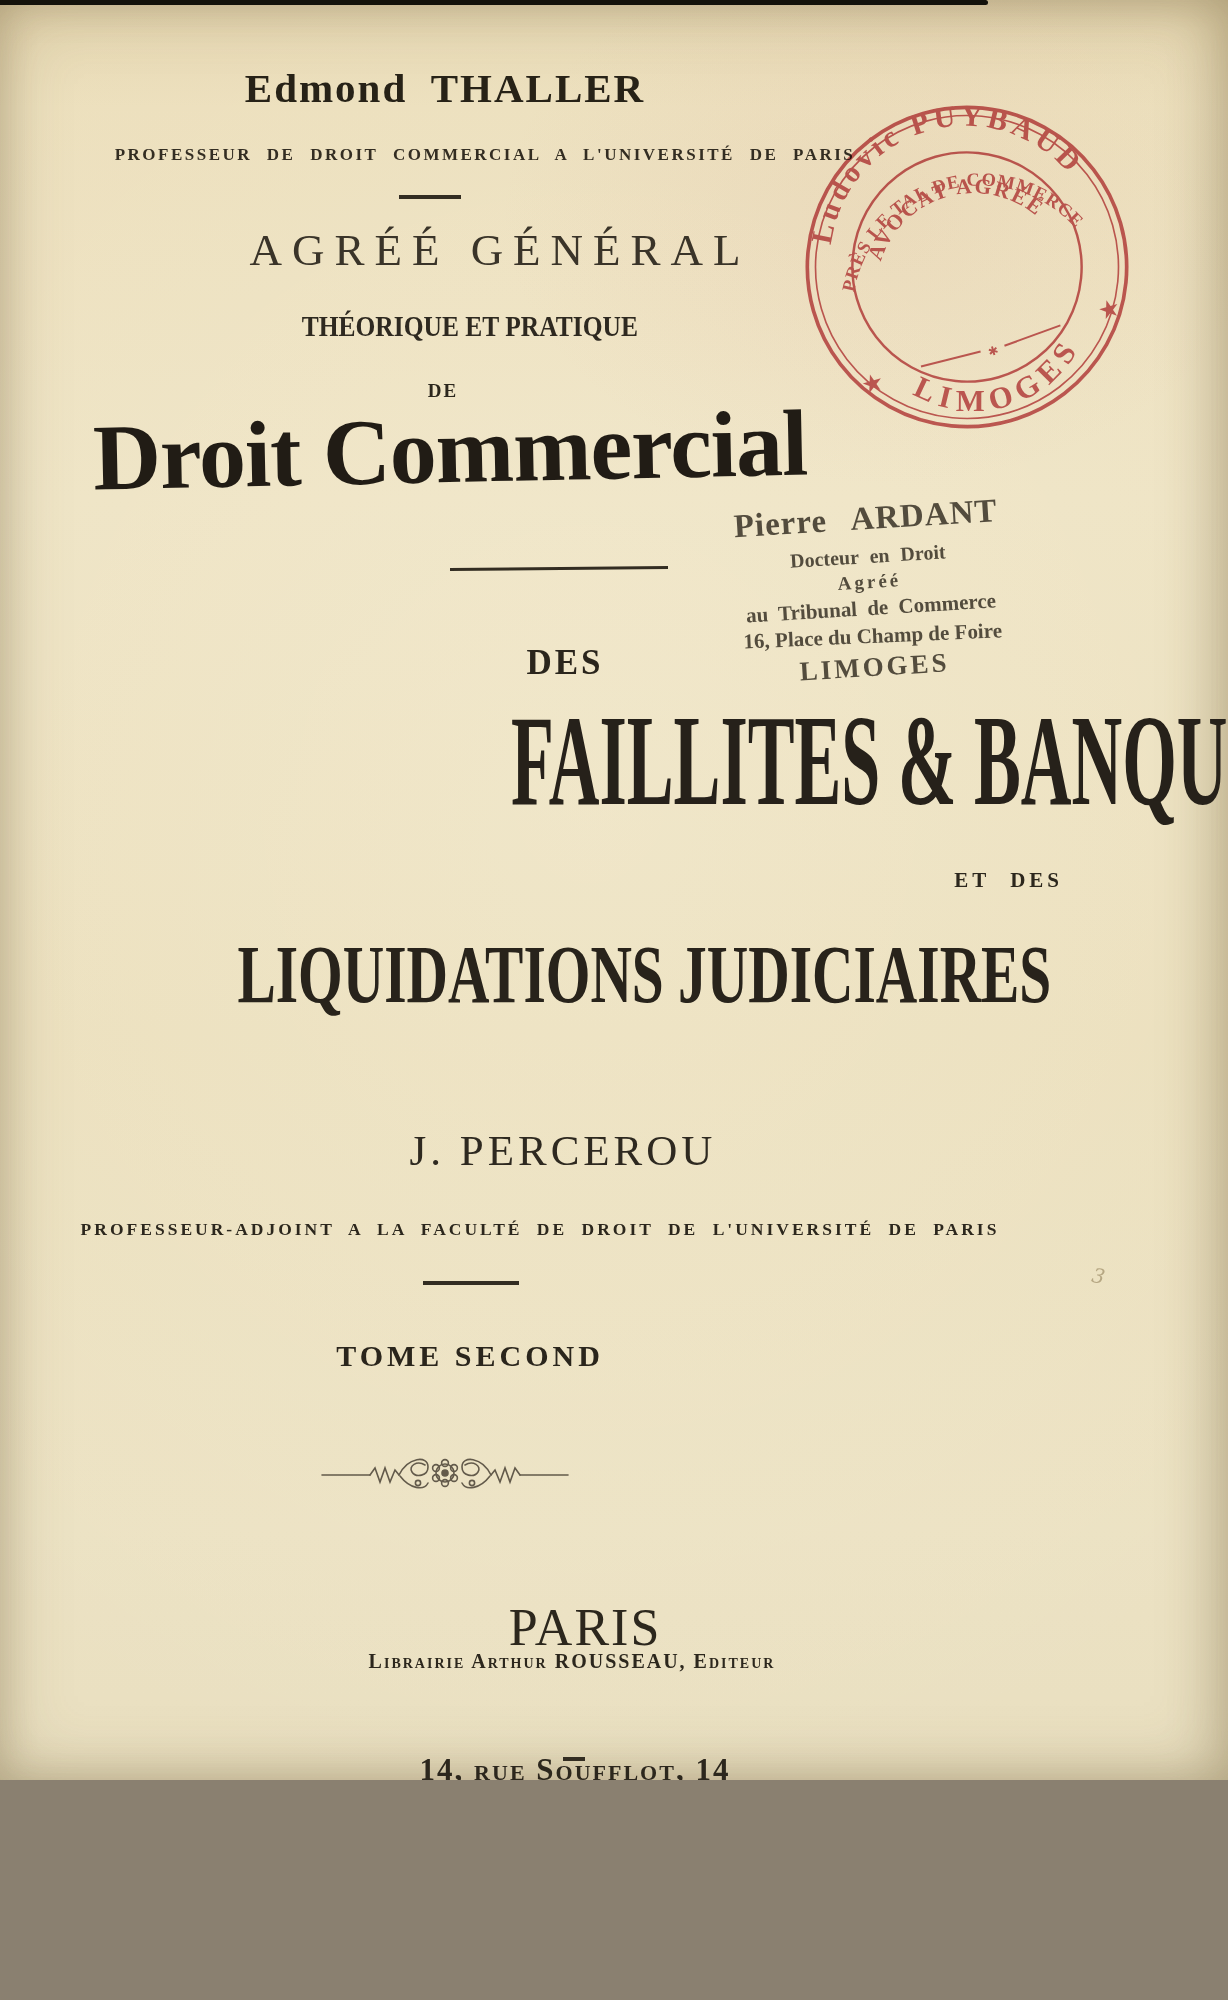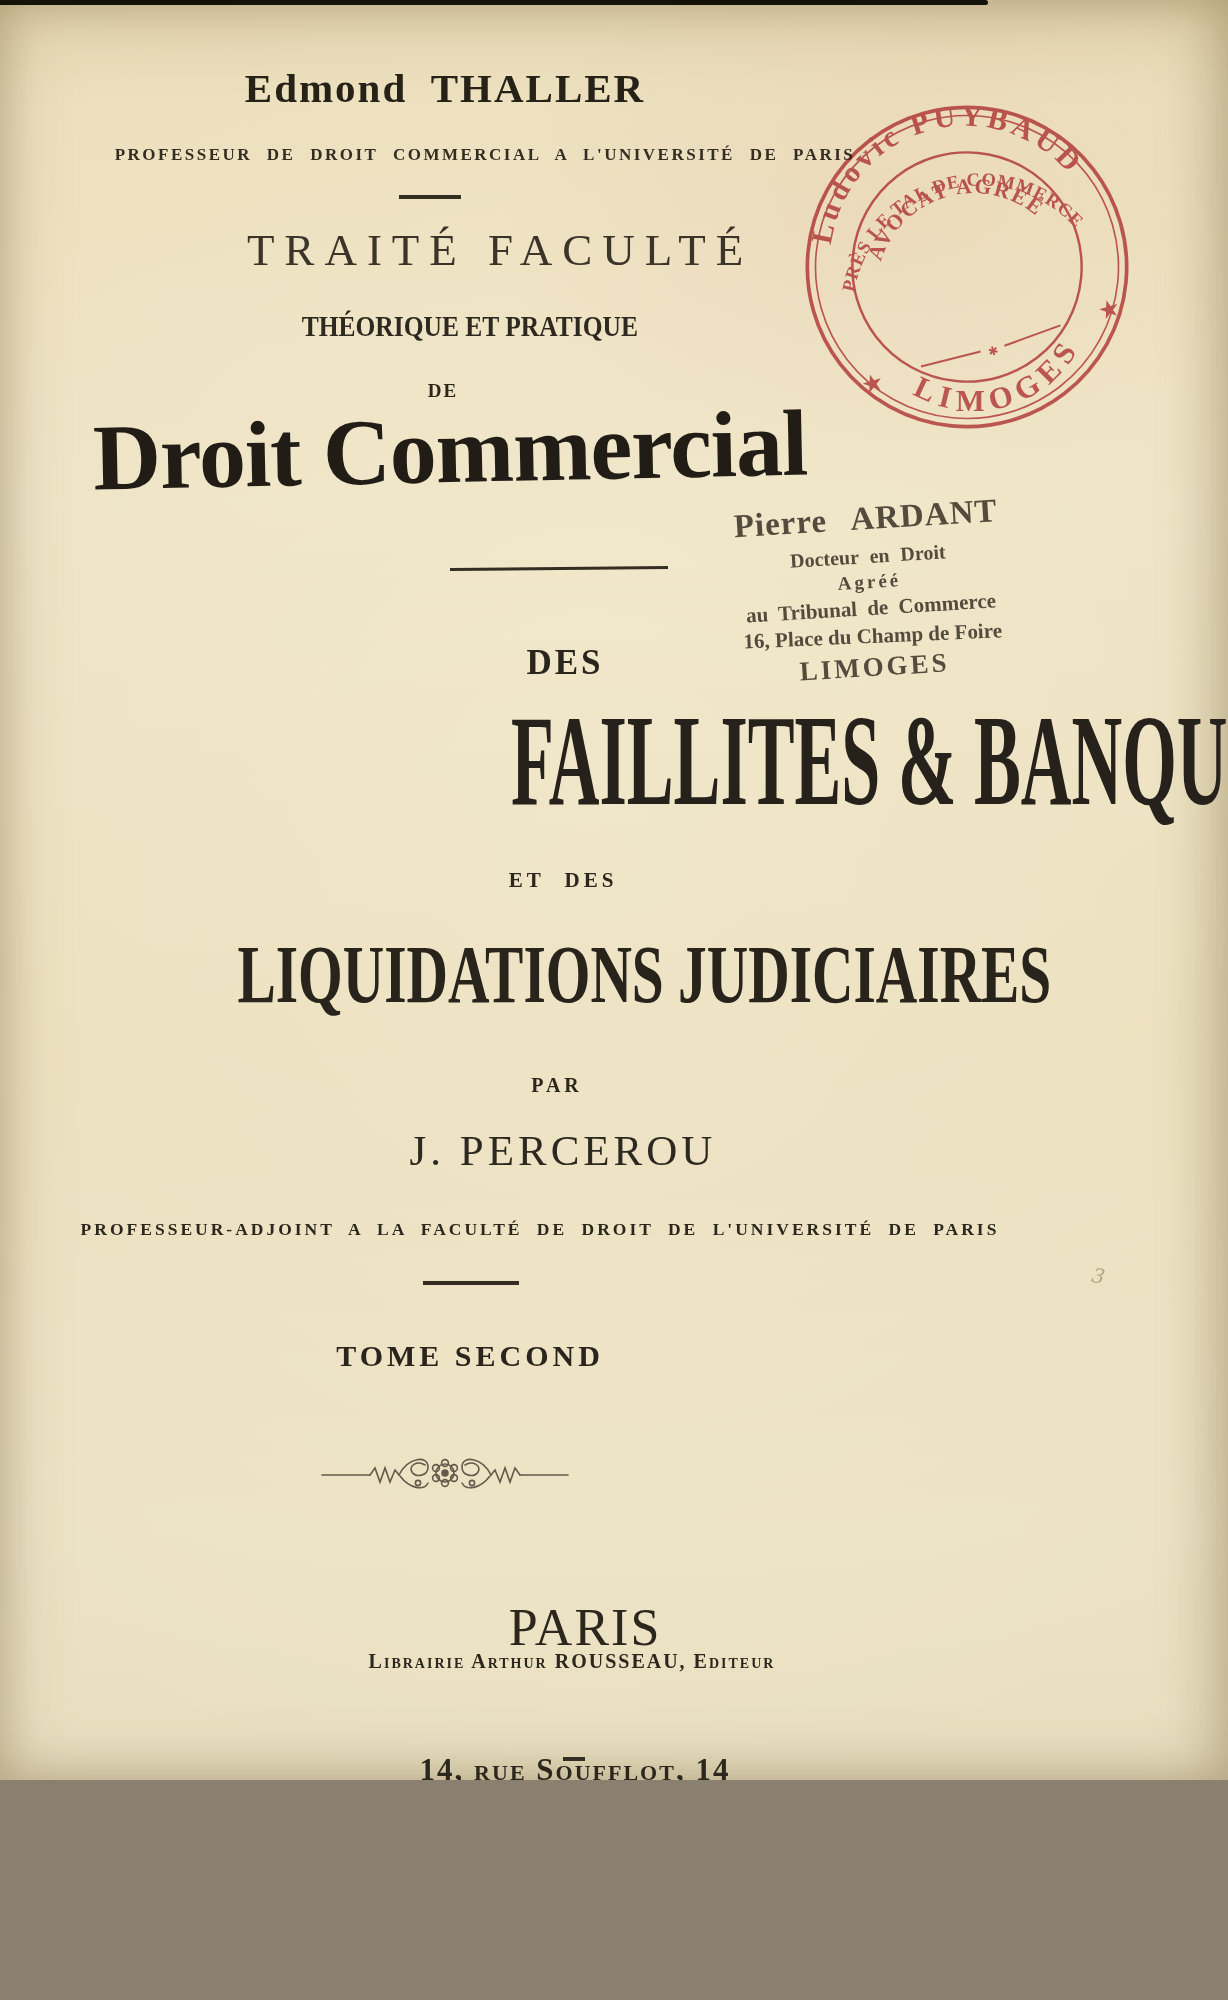--- a/index.html
+++ b/index.html
@@ -35,21 +35,21 @@
   #ardantStamp .ar1 { font-size:33px; font-weight:bold; word-spacing:16px; letter-spacing:1px; margin-bottom:11px; }
   #ardantStamp .ar2 { font-size:20px; font-weight:bold; word-spacing:6px; margin-bottom:6px; }
   #ardantStamp .ar3 { font-size:19px; font-weight:bold; letter-spacing:3px; margin-bottom:7px; }
   #ardantStamp .ar4 { font-size:21px; font-weight:bold; word-spacing:5px; margin-bottom:7px; }
   #ardantStamp .ar5 { font-size:21px; font-weight:bold; margin-bottom:7px; transform:rotate(1deg); }
   #ardantStamp .ar6 { font-size:27px; font-weight:bold; letter-spacing:3px; }
 
   #des      { left:65px; top:644px; font-size:35px; font-weight:bold; letter-spacing:3px; color:#2a251c; }
   #subject1 { left:63px; top:695px; font-size:130px; font-weight:bold; color:#26211a; line-height:1; }
   #subject1 .squeeze { transform:scaleX(.54); }
-  #etDes    { left:63px; top:869px; font-size:21px; font-weight:bold; letter-spacing:4px; word-spacing:11px; }
+  #etDes    { left:63px; top:869px; font-size:21px; font-weight:bold; letter-spacing:4px; word-spacing:11px;text-align:right; }
   #subject2 { left:63px; top:934px; font-size:82px; font-weight:bold; color:#28231b; line-height:1; }
   #subject2 .squeeze { transform:scaleX(.70); }
 
   #par      { left:57px; top:1074px; font-size:20px; font-weight:bold; letter-spacing:4px; }
   #percerou { left:63px; top:1127px; font-size:43px; letter-spacing:4px; color:#2e2920; }
   #profAdj  { left:40px; top:1220px; font-size:17.5px; font-weight:bold; letter-spacing:3px; word-spacing:7px; }
   #rule3 { left:423px; top:1281px; width:96px; height:4px; }
   #tome  { left:-30px; top:1339px; font-size:30px; font-weight:bold; letter-spacing:4px; color:#2a251c; }
 
   #pencilMark { left:1092px; top:1264px; font-size:20px; font-style:italic; color:#ad9d79;
@@ -73,41 +73,40 @@
 <body>
 
 <div class="page">
 
   <div id="topEdge" class="abs"></div>
 
   <div id="authorName" class="c">Edmond THALLER</div>
   <div id="authorTitle" class="c">PROFESSEUR DE DROIT COMMERCIAL A L'UNIVERSITÉ DE PARIS</div>
   <div id="rule1" class="rule"></div>
 
-  <div id="series" class="c">TRAITÉ FACULTÉ</div>
+  <div id="series" class="c">AGRÉÉ GÉNÉRAL</div>
   <div id="seriesSub" class="c"><span class="squeeze">THÉORIQUE ET PRATIQUE</span></div>
   <div id="connector" class="c">DE</div>
   <div id="mainTitle" class="c">Droit Commercial</div>
   <div id="rule2" class="rule"></div>
 
   <div id="ardantStamp" class="abs">
     <div class="ar1">Pierre ARDANT</div>
     <div class="ar2">Docteur en Droit</div>
     <div class="ar3">Agréé</div>
     <div class="ar4">au Tribunal de Commerce</div>
     <div class="ar5">16, Place du Champ de Foire</div>
     <div class="ar6">LIMOGES</div>
   </div>
 
   <div id="des" class="c">DES</div>
   <div id="subject1" class="c"><span class="squeeze">FAILLITES &amp; BANQUEROUTES</span></div>
   <div id="etDes" class="c">ET DES</div>
   <div id="subject2" class="c"><span class="squeeze">LIQUIDATIONS JUDICIAIRES</span></div>
 
-  <div id="par" class="c">PAR</div>
   <div id="profAdj" class="c">PROFESSEUR-ADJOINT A LA FACULTÉ DE DROIT DE L'UNIVERSITÉ DE PARIS</div>
   <div id="percerou" class="c">J. PERCEROU</div>
   <div id="rule3" class="rule"></div>
   <div id="tome" class="c">TOME SECOND</div>
 
   <div id="pencilMark" class="abs">3</div>
 
   <svg id="ornament" class="abs" viewBox="0 0 250 58">
     <g stroke="#4b4336" fill="none" stroke-width="1.6" stroke-linecap="round">
       <g id="ornHalf">

